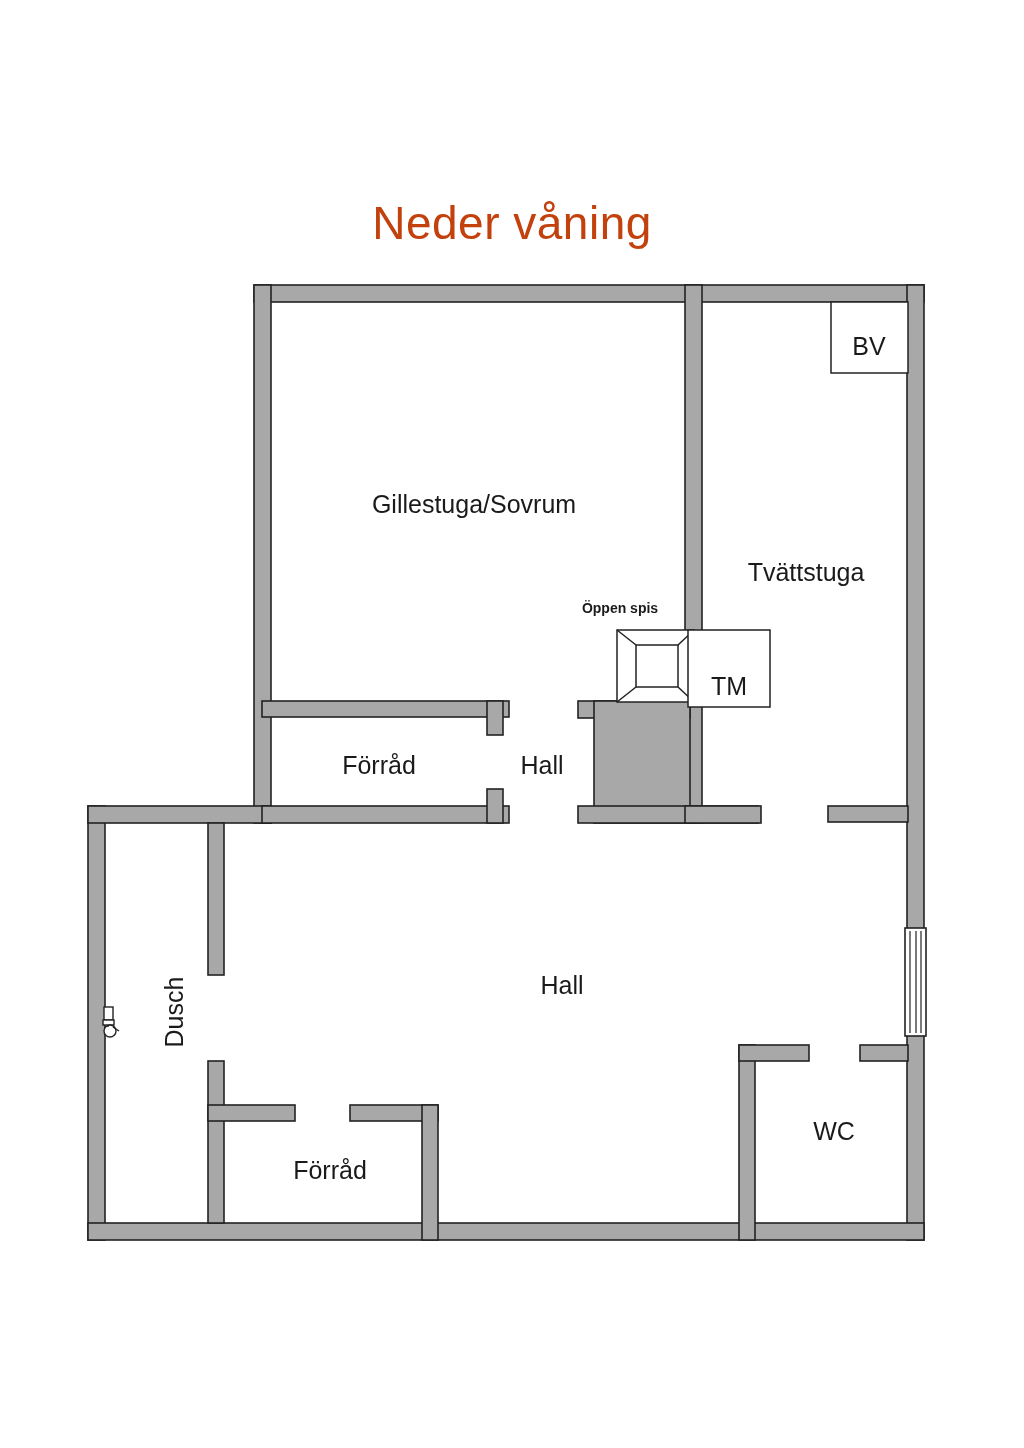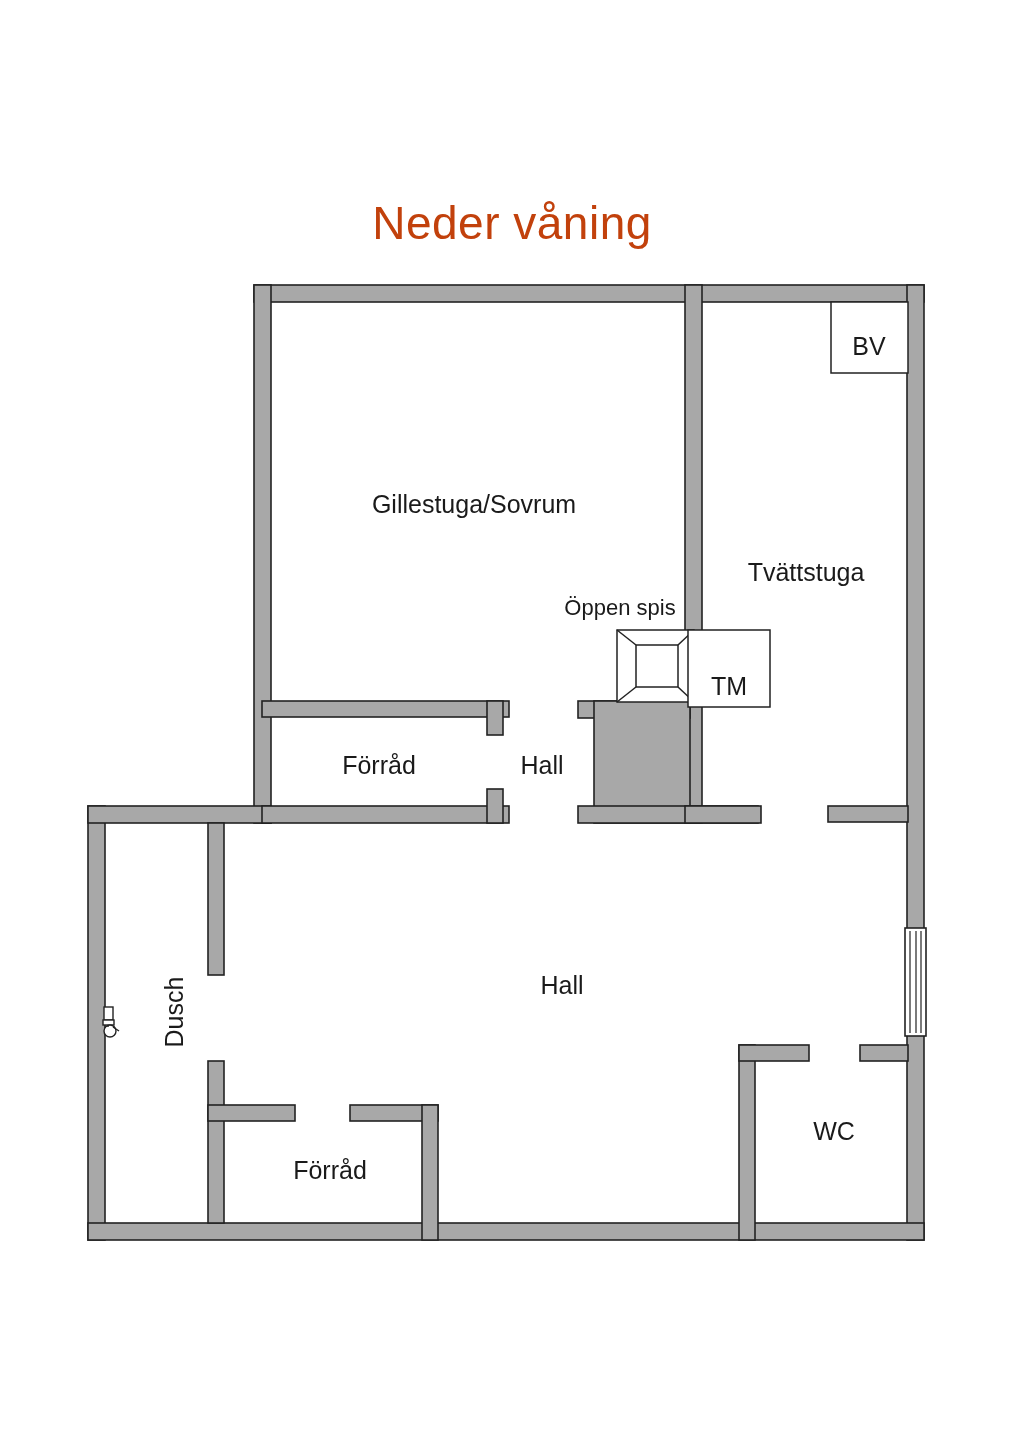--- a/index.html
+++ b/index.html
@@ -40,21 +40,22 @@
   }
   .room-label {
     position: absolute;
     font-size: 25px;
     color: #1a1a1a;
     white-space: nowrap;
     transform: translate(-50%, -50%);
     pointer-events: none;
   }
   .room-label.small {
-    font-size: 22px;
+    font-size: 14px;
+    font-weight: bold;
   }
   .room-label.vertical {
     transform: translate(-50%, -50%) rotate(-90deg);
   }
 </style>
 </head>
 <body>
 
 <div id="floorplan-page">
 

